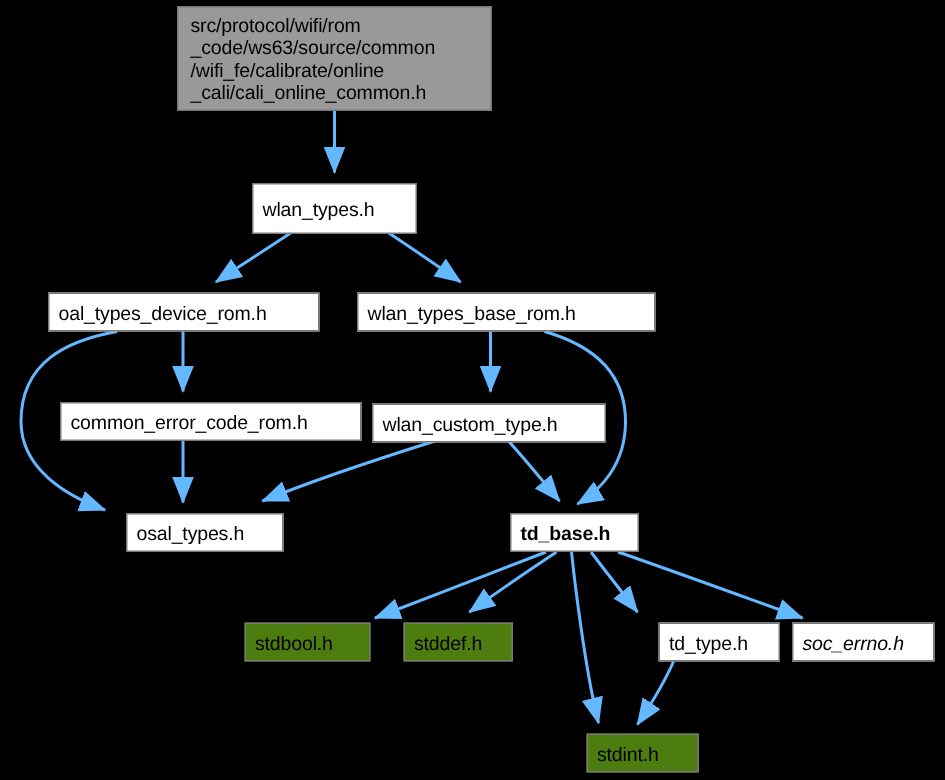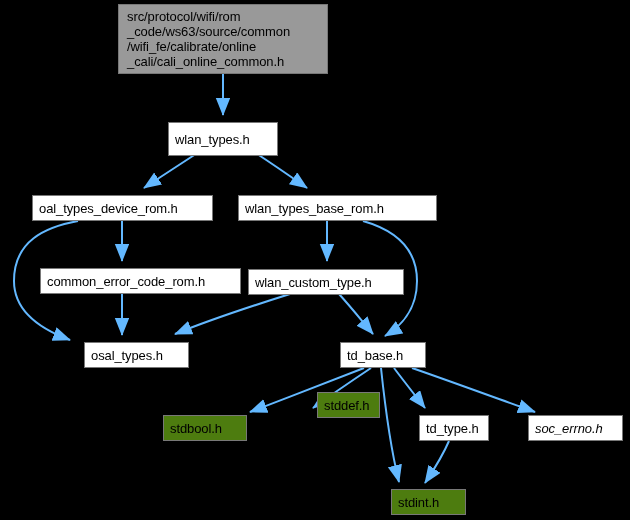--- a/index.html
+++ b/index.html
@@ -85,20 +85,20 @@
       <div class="node root" style="left: 118px; top: 4px; width: 210px; height: 70px;"><span class="node-label">src/protocol/wifi/rom
 _code/ws63/source/common
 /wifi_fe/calibrate/online
 _cali/cali_online_common.h</span></div>
       <div class="node" style="left: 168px; top: 122px; width: 110px; height: 34px;"><span class="node-label">wlan_types.h</span></div>
       <div class="node" style="left: 32px; top: 195px; width: 181px; height: 26px;"><span class="node-label">oal_types_device_rom.h</span></div>
       <div class="node" style="left: 238px; top: 195px; width: 199px; height: 26px;"><span class="node-label">wlan_types_base_rom.h</span></div>
       <div class="node" style="left: 40px; top: 268px; width: 201px; height: 26px;"><span class="node-label">common_error_code_rom.h</span></div>
       <div class="node" style="left: 248px; top: 269px; width: 156px; height: 26px;"><span class="node-label">wlan_custom_type.h</span></div>
       <div class="node" style="left: 64px; top: 342px; width: 105px; height: 26px; margin-left: 20px;"><span class="node-label">osal_types.h</span></div>
-      <div class="node" style="left: 340px; top: 342px; width: 86px; height: 26px;"><span class="node-label">td_base.h</span></div>
+      <div class="node" style="left: 340px; top: 342px; width: 86px; height: 26px; font-weight: bold;"><span class="node-label">td_base.h</span></div>
       <div class="node gray" style="left: 163px; top: 415px; width: 84px; height: 26px;"><span class="node-label">stdbool.h</span></div>
-      <div class="node gray" style="left: 269px; top: 392px; width: 63px; height: 26px; margin-left: 48px;"><span class="node-label">stddef.h</span></div>
-      <div class="node" style="left: 419px; top: 415px; width: 70px; height: 26px;"><span class="node-label">td_type.h</span></div>
+      <div class="node gray" style="left: 269px; top: 415px; width: 73px; height: 26px;"><span class="node-label">stddef.h</span></div>
+      <div class="node" style="left: 439px; top: 415px; width: 81px; height: 26px;"><span class="node-label">td_type.h</span></div>
       <div class="node" style="left: 528px; top: 415px; width: 95px; height: 26px; font-style: italic;"><span class="node-label">soc_errno.h</span></div>
       <div class="node gray" style="left: 391px; top: 489px; width: 75px; height: 26px;"><span class="node-label">stdint.h</span></div>
     </div>
 </div>
 
 </body></html>

